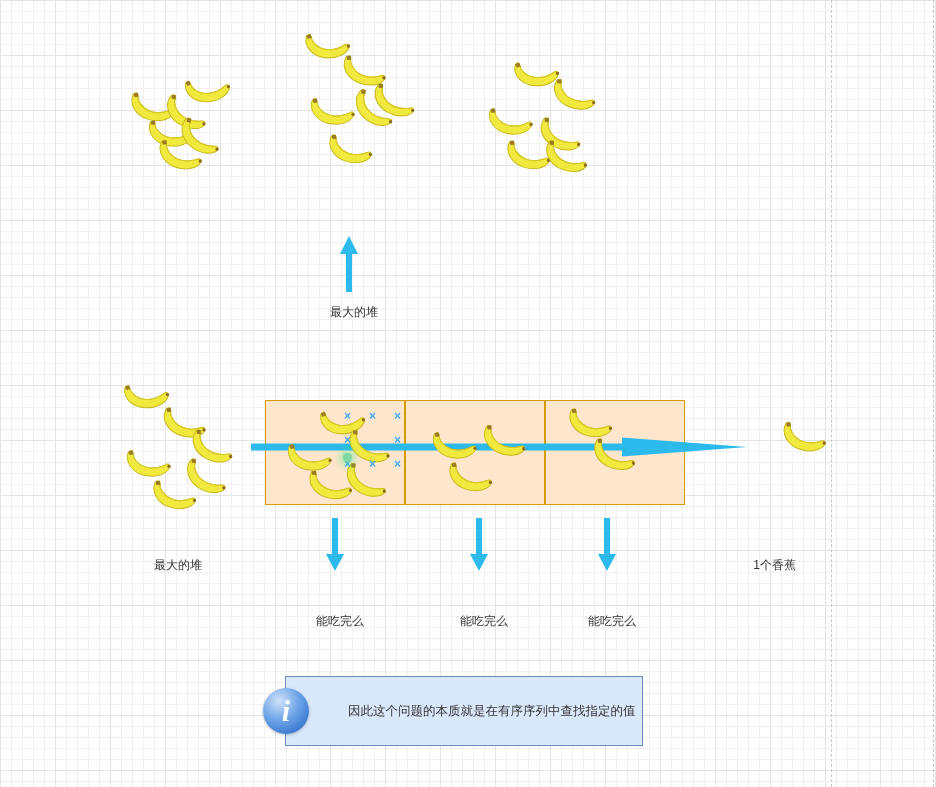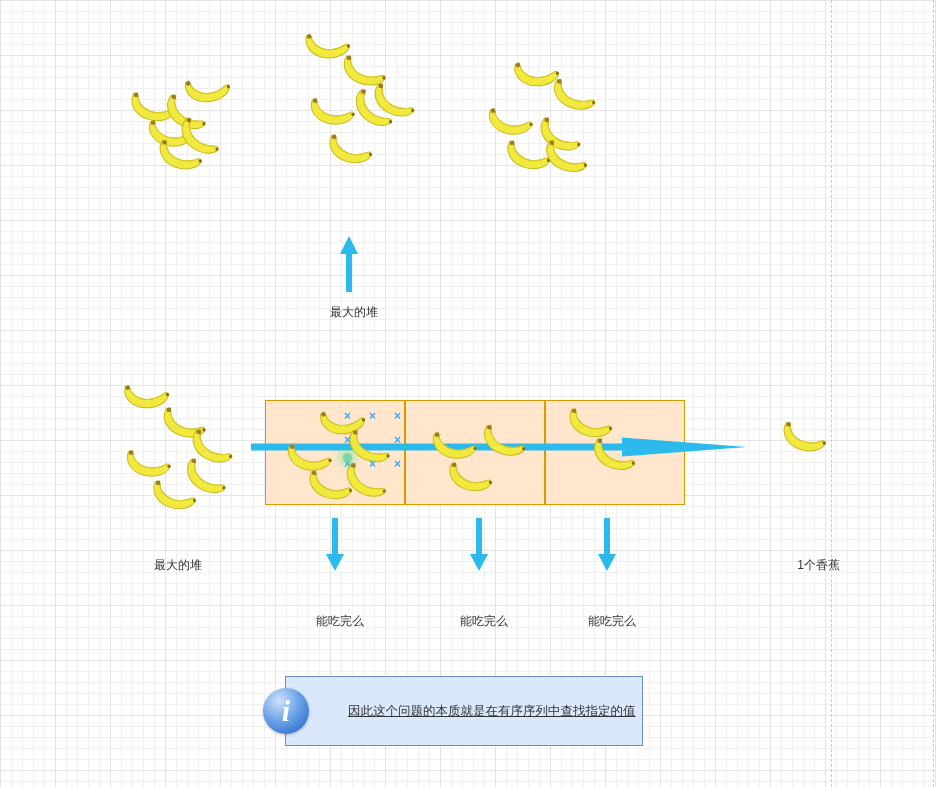--- a/index.html
+++ b/index.html
@@ -22,21 +22,21 @@
   .banana{position:absolute;width:48px;height:32px;overflow:visible;pointer-events:auto;}
   .lbl{position:absolute;font-size:12px;color:#333;text-align:right;white-space:nowrap;}
   .sel-handle{position:absolute;color:#3fa9f5;font-size:12px;font-weight:bold;line-height:1;pointer-events:auto;}
   .sel-anchor{position:absolute;width:9px;height:9px;border-radius:50%;background:#7ed6a2;box-shadow:0 0 8px 3px rgba(60,230,140,.55);pointer-events:auto;}
   .note{position:absolute;left:285px;top:676px;width:358px;height:70px;background:#dae8fc;border:1px solid #6c8ebf;display:flex;align-items:center;box-sizing:border-box;}
   .note-icon{position:absolute;left:-23px;top:50%;transform:translateY(-50%);width:46px;height:46px;border-radius:50%;
     background:radial-gradient(circle at 35% 28%, #cfe3f8 0%, #6ba3e8 45%, #1d5fc0 100%);
     display:flex;align-items:center;justify-content:center;color:#fff;
     font-family:"Liberation Serif",serif;font-style:italic;font-weight:bold;font-size:30px;
     box-shadow:0 1px 3px rgba(0,0,0,.25);}
-  .note-text{margin-left:62px;font-size:12.5px;color:#333;text-decoration:underline;}
+  .note-text{margin-left:62px;font-size:12.5px;color:#333;}
 </style>
 </head>
 <body>
 
 <div class="canvas">
 
   <div class="pagebreak" style="left:831px"></div>
   <div class="pagebreak" style="left:933px"></div>
 
   <div class="pilebox" style="left:265px"></div>
@@ -192,21 +192,21 @@
       <span class="sel-handle" style="left: 344px; top: 434px;">×</span>
       <span class="sel-handle" style="left: 394px; top: 434px;">×</span>
       <span class="sel-handle" style="left: 344px; top: 458px;">×</span>
       <span class="sel-handle" style="left: 369px; top: 458px;">×</span>
       <span class="sel-handle" style="left: 394px; top: 458px;">×</span>
       <span class="sel-anchor" style="left: 343px; top: 453px;"></span>
     </div>
 
   <div class="lbl" style="left:320px;top:304px;width:58px">最大的堆</div>
   <div class="lbl" style="left:144px;top:557px;width:58px">最大的堆</div>
-  <div class="lbl" style="left:782px;top:557px;width:58px">1个香蕉</div>
+  <div class="lbl" style="left:738px;top:557px;width:58px">1个香蕉</div>
   <div class="lbl" style="left:306px;top:613px;width:58px">能吃完么</div>
   <div class="lbl" style="left:450px;top:613px;width:58px">能吃完么</div>
   <div class="lbl" style="left:578px;top:613px;width:58px">能吃完么</div>
 
   <div class="note">
     <div class="note-icon">
       <span>i</span>
     </div>
     <div class="note-text">因此这个问题的本质就是在有序序列中查找指定的值</div>
   </div>

